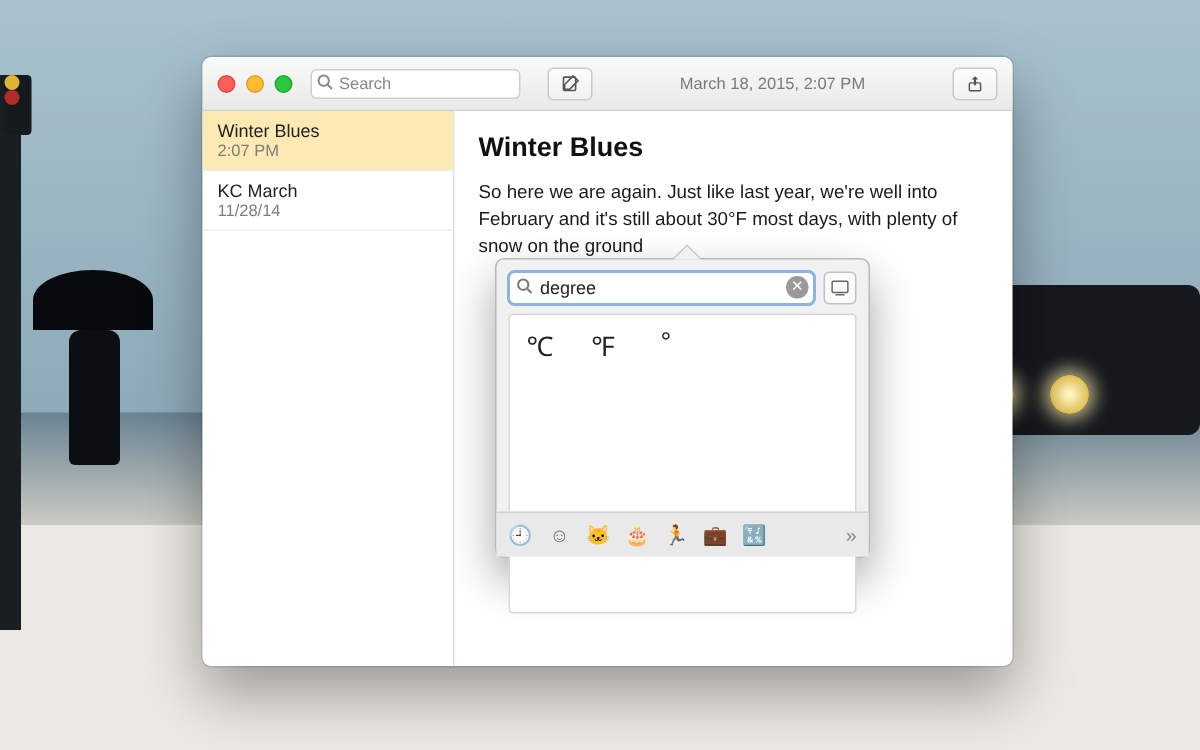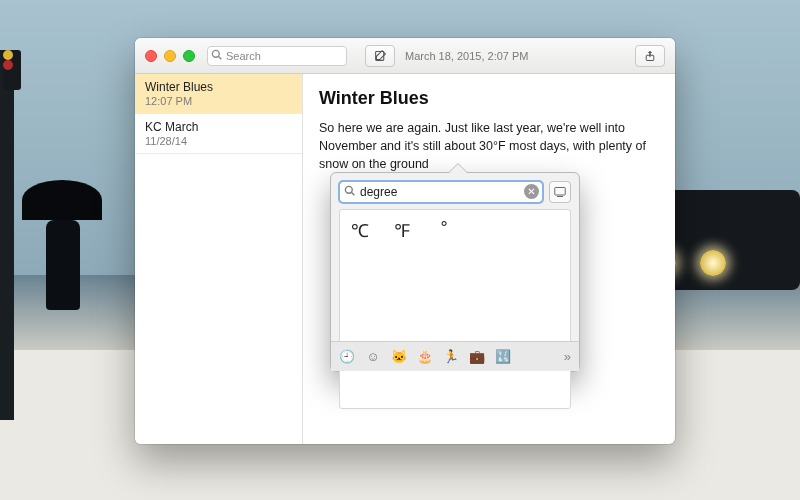--- a/index.html
+++ b/index.html
@@ -48,21 +48,21 @@
     width:100%; height:20px; border:1px solid #cfcfcf; border-radius:4px; background:#fff;
     font-size:11px; padding-left:18px; color:#888; line-height:18px;
   }
   .sidebar-search-wrap .mag { position:absolute; left:4px; top:3px; color:#8a8a8a; font-size:11px; }
   .toolbar-right { margin-left:auto; display:flex; align-items:center; gap:10px; padding-right:10px; flex:1; }
   .compose-btn, .share-btn {
     width:30px; height:22px; border:1px solid #c9c9c9; border-radius:4px; background:linear-gradient(#fdfdfd,#f1f1f1);
     display:flex; align-items:center; justify-content:center; color:#555; font-size:12px;
   }
   .compose-btn { margin-left:18px; }
-  .date-label { flex:1; text-align:left; font-size:11px; color:#7a7a7a; }
+  .date-label { flex:1; text-align:center; font-size:11px; color:#7a7a7a; }
   .share-btn svg { width:12px; height:12px; }
 
   .notes-body { flex:1; display:flex; min-height:0; }
   .sidebar { width:168px; background:#fff; border-right:1px solid #e1e1e0; }
   .note-item { padding:6px 10px; border-bottom:1px solid #ececec; }
   .note-item.selected { background:#fce9b4; }
   .note-title { font-size:12px; color:#222; }
   .note-sub { font-size:11px; color:#7d7d7d; margin-top:1px; }
 
   .editor { flex:1; padding:10px 16px 0 16px; overflow:hidden; }
@@ -151,31 +151,31 @@
               <rect x="3" y="7" width="10" height="7" rx="1" fill="none" stroke="#555" stroke-width="1.3"></rect>
             </svg>
         </div>
       </div>
     </div>
 
     <div class="notes-body">
       <div class="sidebar">
         <div class="note-item selected">
           <div class="note-title">Winter Blues</div>
-          <div class="note-sub">12:07 PM</div>
+          <div class="note-sub">2:07 PM</div>
         </div>
         <div class="note-item">
           <div class="note-title">KC March</div>
           <div class="note-sub">11/28/14</div>
         </div>
       </div>
 
       <div class="editor">
         <div class="editor-title">Winter Blues</div>
-        <div class="editor-body">So here we are again. Just like last year, we're well into November and it's still about 30°F most days, with plenty of snow on the ground</div>
+        <div class="editor-body">So here we are again. Just like last year, we're well into February and it's still about 30°F most days, with plenty of snow on the ground</div>
       </div>
     </div>
   </div>
 
   <div class="char-popover">
     <div class="cp-top">
       <div class="cp-search-wrap">
         <span class="mag">
           <svg width="11" height="11" viewBox="0 0 16 16">
               <circle cx="7" cy="7" r="5" fill="none" stroke="#7a7a7a" stroke-width="2"></circle>

